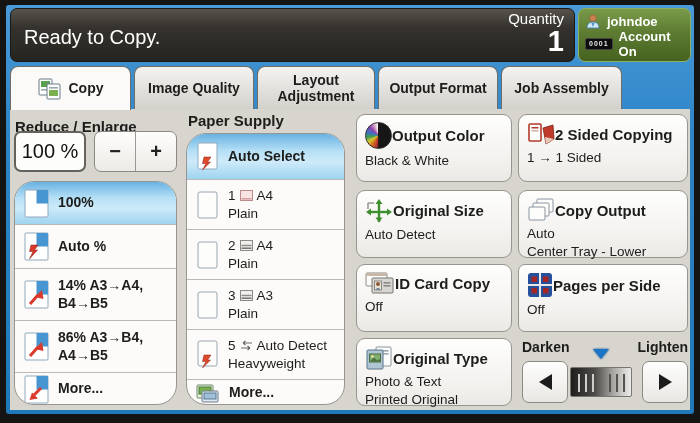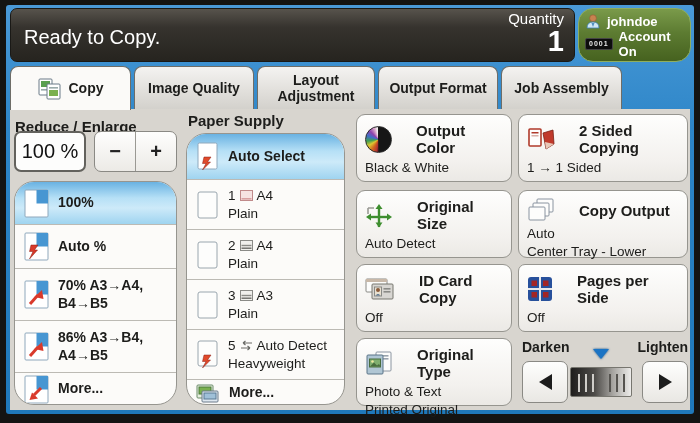--- a/index.html
+++ b/index.html
@@ -13,21 +13,21 @@
   .header-bar { position:absolute; left:4px; top:3px; width:565px; height:54px;
     background:linear-gradient(180deg,#57534c 0%,#36332e 35%,#26241f 100%);
     border-radius:7px; border:1px solid #1a1916; color:#fff; }
   .status-text { position:absolute; left:13px; bottom:12px; font-size:20px; }
   .quantity { position:absolute; right:10px; top:2px; text-align:right; line-height:1.1; }
   .q-label { font-size:15px; }
   .q-value { font-size:29px; font-weight:bold; margin-top:-2px; }
 
   .account { position:absolute; left:572px; top:3px; width:113px; height:54px;
     background:linear-gradient(180deg,#7a9a4a 0%,#5d7c32 45%,#46621f 100%);
-    border:1px solid #8fae5e; border-radius:15px; color:#fff; font-weight:bold; font-size:13px;
+    border:1px solid #8fae5e; border-radius:7px; color:#fff; font-weight:bold; font-size:13px;
     padding:5px 6px; display:flex; flex-direction:column; justify-content:space-between; cursor:pointer; }
   .acct-row { display:flex; align-items:center; gap:6px; }
   .meter { background:#0d0d0d; border:1px solid #444; border-radius:2px; color:#e8e8e8;
     font-size:7px; font-weight:bold; padding:1px 3px; letter-spacing:1px; line-height:1.2; }
 
   
   .tab-row { position:absolute; left:4px; top:61px; width:680px; height:43px; display:flex; }
   .tab { height:43px; border:1px solid #6e6d68; border-bottom:none; border-radius:8px 8px 0 0;
     background:linear-gradient(180deg,#f4f3f1 0%,#e2e0dc 55%,#d3d1cc 100%);
     display:flex; align-items:center; justify-content:center; gap:7px;
@@ -59,21 +59,21 @@
   .re-step { position:absolute; left:84px; top:22px; width:83px; height:41px;
     background:linear-gradient(180deg,#fefefd,#eceae6); border:1px solid #8a8984; border-radius:7px;
     display:flex; }
   .re-step > div { flex:1; display:flex; align-items:center; justify-content:center;
     font-size:20px; font-weight:bold; color:#222; cursor:pointer; }
   .re-step > div:first-child { border-right:1px solid #9a9993; }
 
   
   .fbtn { position:absolute; background:linear-gradient(180deg,#fefefd 0%,#f3f1ee 70%,#ebe9e5 100%);
     border:1px solid #96958f; border-radius:9px; padding:7px 8px 4px 8px; cursor:pointer; color:#1d1d1b; }
-  .fbtn-title { display:flex; align-items:center; gap:24px; font-size:15px; font-weight:bold; }
+  .fbtn-title { display:flex; align-items:center; gap:0; font-size:15px; font-weight:bold; }
   .fv { font-size:13.5px; margin-top:3px; line-height:1.3; }
 
   
   .dens-labels { position:absolute; left:512px; top:230px; width:166px; display:flex;
     justify-content:space-between; font-size:14px; font-weight:bold; color:#1d1d1b; }
   .arrow-btn { position:absolute; top:252px; width:46px; height:42px;
     background:linear-gradient(180deg,#fefefd,#e9e7e3); border:1px solid #8a8984; border-radius:7px;
     display:flex; align-items:center; justify-content:center; cursor:pointer; }
   .tri-l { width:0; height:0; border-top:8px solid transparent; border-bottom:8px solid transparent;
     border-right:13px solid #1c1c1c; }
@@ -183,21 +183,21 @@
       </div>
       <div class="row" style="height:52px;">
         <span class="ico">
           <svg width="25" height="29" viewBox="0 0 25 29">
               <rect x="1" y="1" width="23" height="27" fill="#fff" stroke="#8fa8bc" rx="1"></rect>
               <rect x="12.5" y="1" width="11.5" height="13.5" fill="#4796d2"></rect>
               <line x1="6" y1="24" x2="14" y2="15" stroke="#d93a2b" stroke-width="3"></line>
               <path d="M18 10 L19.5 19 L10.5 17 Z" fill="#d93a2b"></path>
             </svg>
         </span>
-        <span class="opt-text"><span class="l1">70% A3→A4,</span><div class="l2">B4→B5</div></span>
+        <span class="opt-text"><span class="l1">14% A3→A4,</span><div class="l2">B4→B5</div></span>
       </div>
       <div class="row" style="height:52px;">
         <span class="ico">
           <svg width="25" height="29" viewBox="0 0 25 29">
               <rect x="1" y="1" width="23" height="27" fill="#fff" stroke="#8fa8bc" rx="1"></rect>
               <rect x="12.5" y="1" width="11.5" height="13.5" fill="#4796d2"></rect>
               <line x1="6" y1="24" x2="14" y2="15" stroke="#d93a2b" stroke-width="3"></line>
               <path d="M18 10 L19.5 19 L10.5 17 Z" fill="#d93a2b"></path>
             </svg>
         </span>

